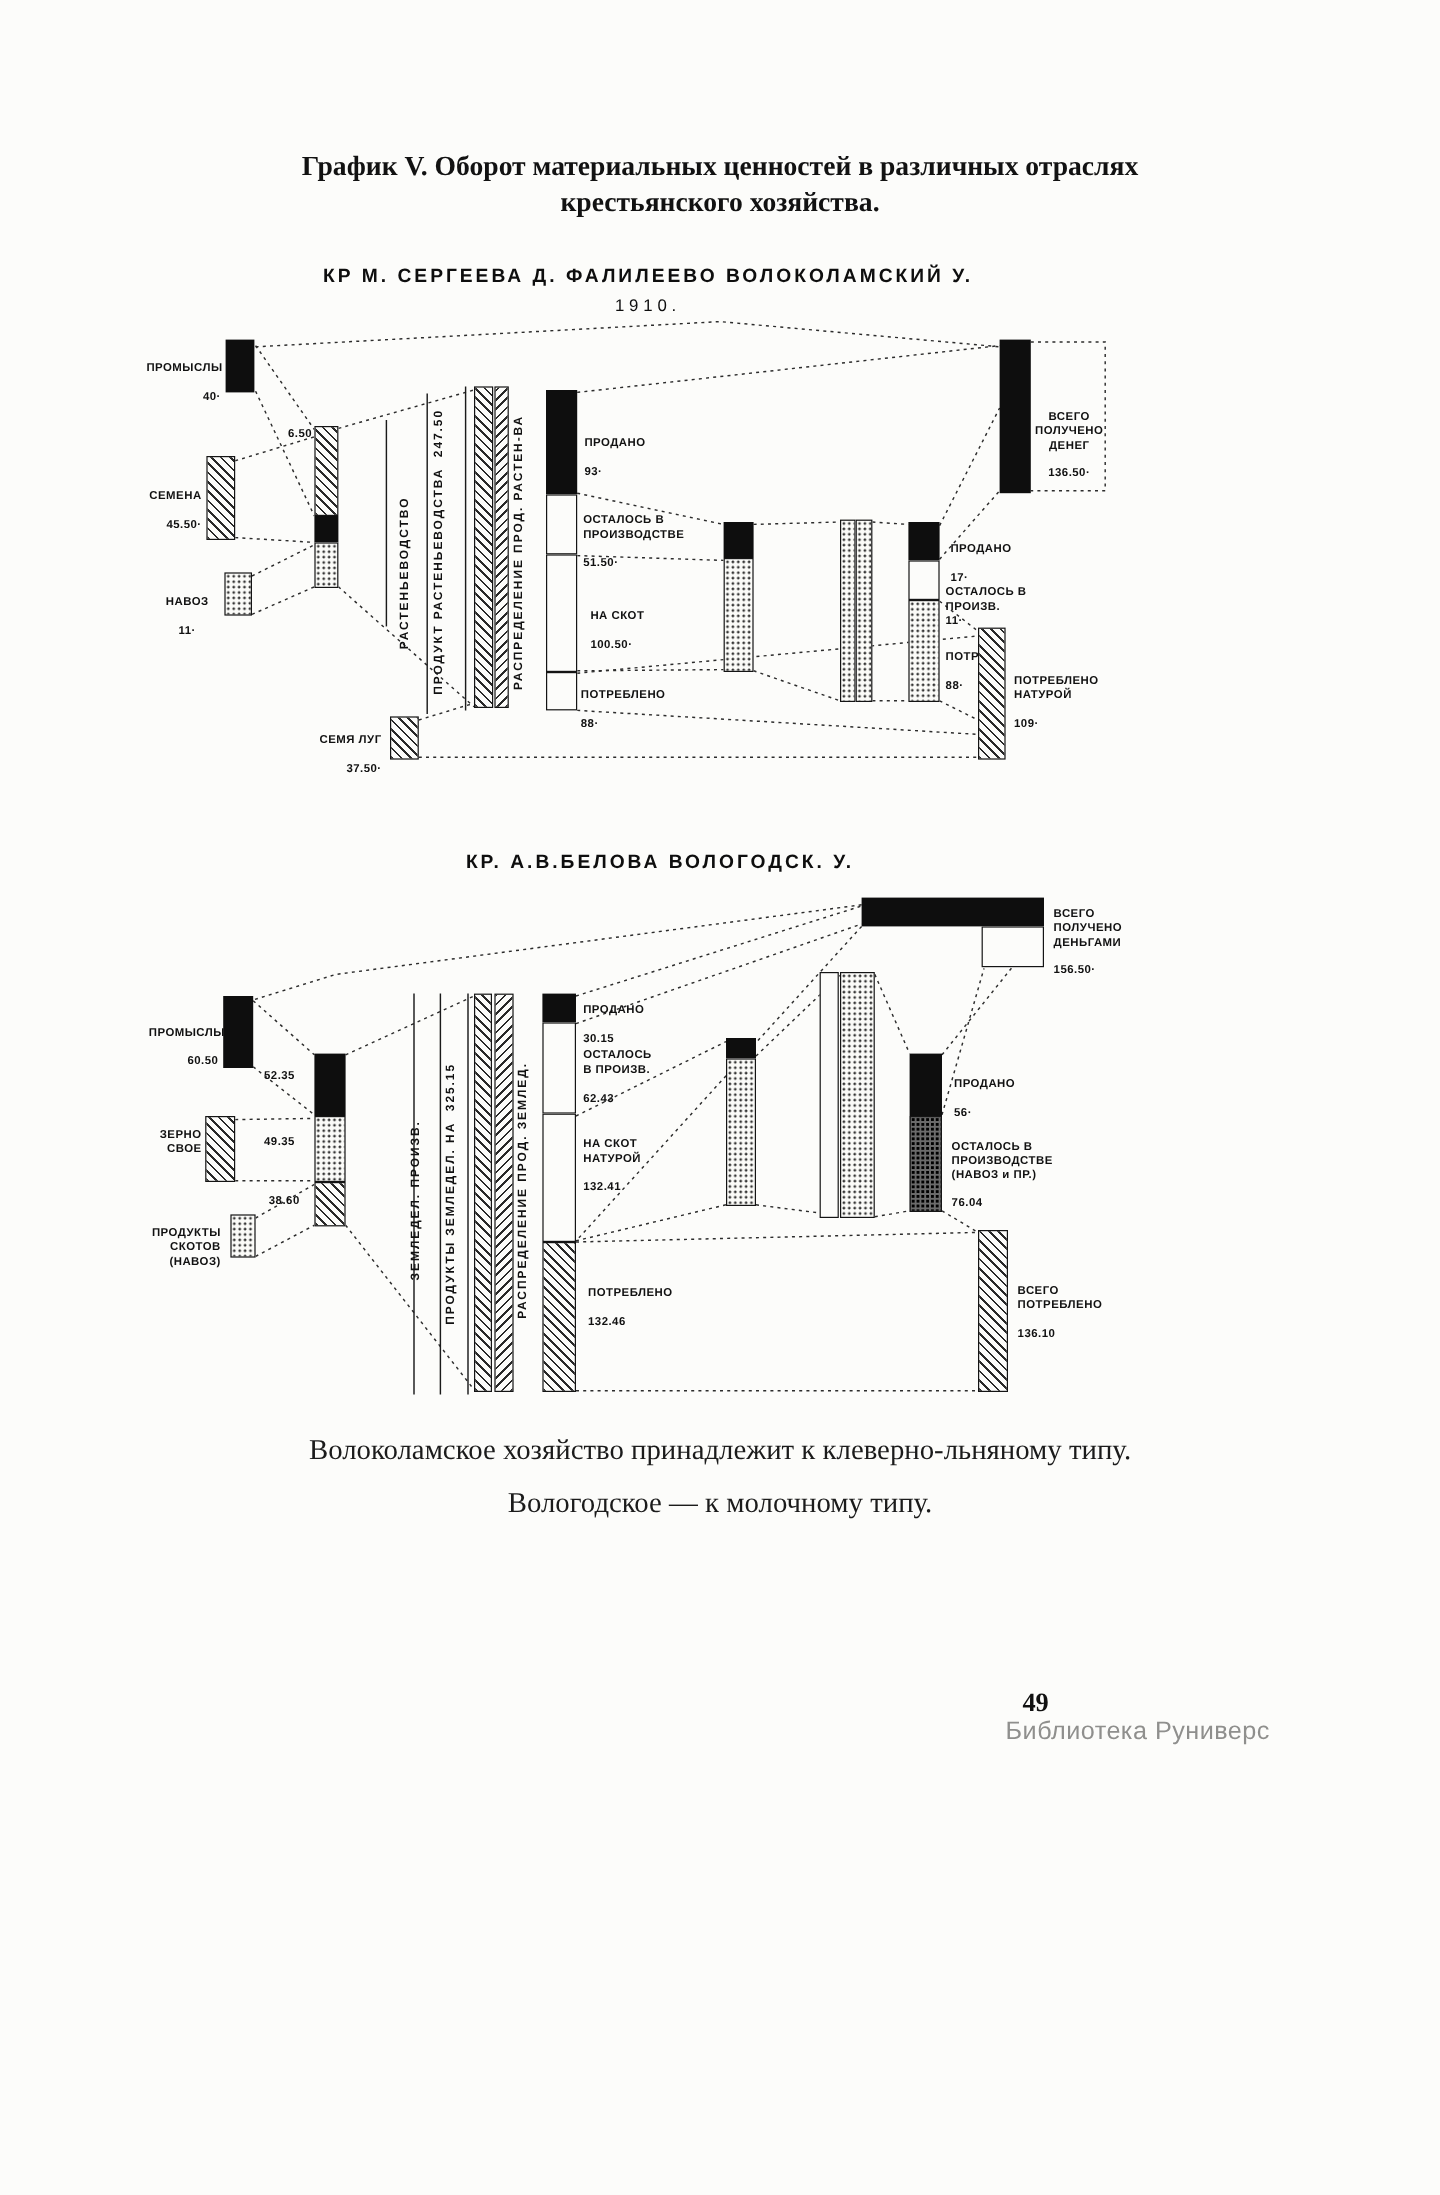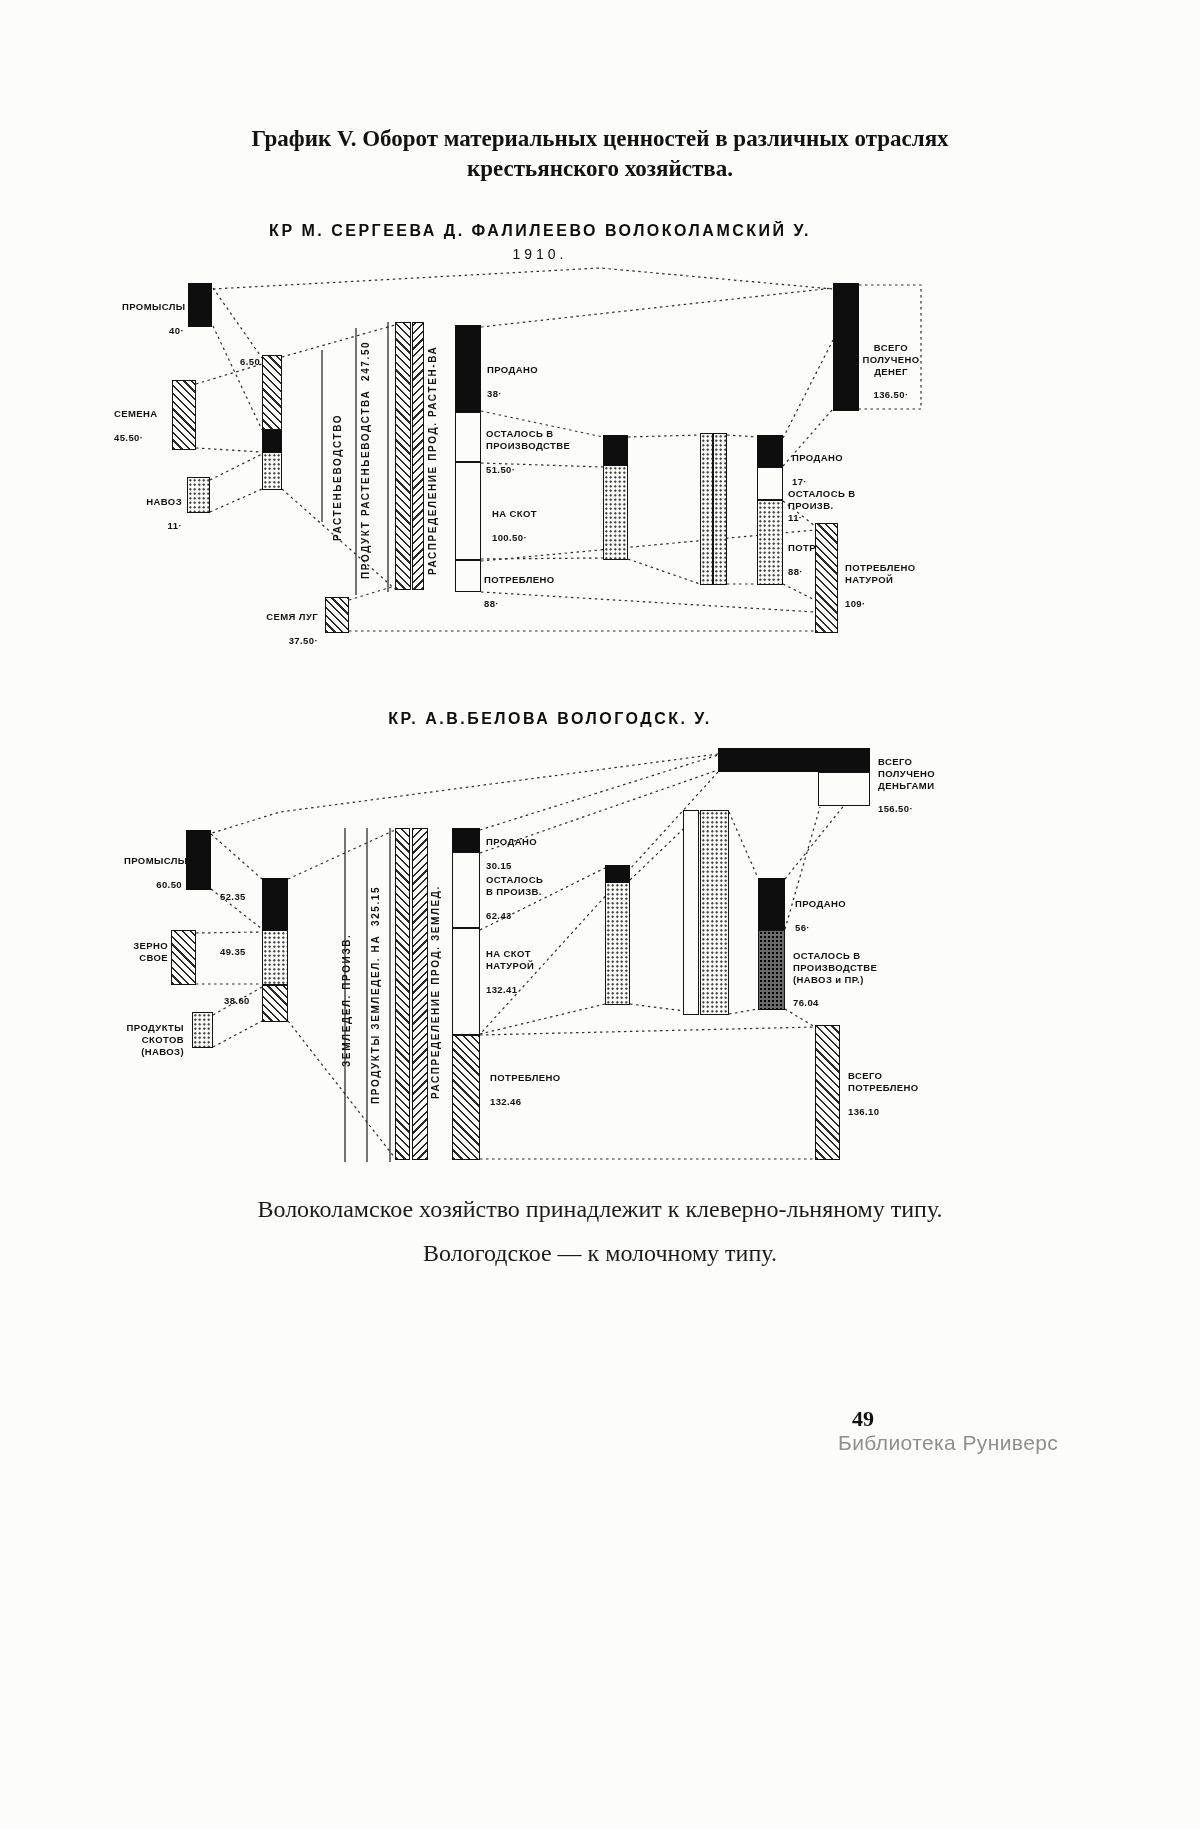--- a/index.html
+++ b/index.html
@@ -106,27 +106,27 @@
   <div class="chart-title" style="left:200px;top:222px;width:680px">КР  М. СЕРГЕЕВА    Д. ФАЛИЛЕЕВО    ВОЛОКОЛАМСКИЙ  У.</div>
   <div class="chart-sub" style="left:200px;top:246px;width:680px">1910.</div>
 
   <div class="b black" style="left:188px;top:283px;width:24px;height:44px"></div>
   <div class="lbl" style="left:122px;top:289px;width:62px;text-align:right">
     <span>ПРОМЫСЛЫ</span><br>
     <span>40·</span>
   </div>
 
   <div class="b hatch" style="left:172px;top:380px;width:24px;height:70px"></div>
-  <div class="lbl" style="left:114px;top:396px;width:54px;text-align:left">
+  <div class="lbl" style="left:114px;top:396px;width:54px;text-align:right">
     <span>СЕМЕНА</span><br>
     <span>45.50·</span>
   </div>
 
   <div class="b dots" style="left:187px;top:477px;width:23px;height:36px"></div>
-  <div class="lbl" style="left:130px;top:484px;width:52px;text-align:right">
+  <div class="lbl" style="left:130px;top:484px;width:52px;text-align:center">
     <span>НАВОЗ</span><br>
     <span>11·</span>
   </div>
 
   <div class="b hatch" style="left:262px;top:355px;width:20px;height:75px"></div>
   <div class="b black" style="left:262px;top:430px;width:20px;height:22px"></div>
   <div class="b dots" style="left:262px;top:452px;width:20px;height:38px"></div>
   <div class="lbl" style="left:240px;top:356px;width:22px">6.50</div>
 
   <div class="vlbl" style="left:332px;top:365px;height:225px">РАСТЕНЬЕВОДСТВО</div>
@@ -138,21 +138,21 @@
   <div class="b hatch2" style="left:412px;top:322px;width:12px;height:268px"></div>
   <div class="vlbl" style="left:427px;top:330px;height:260px">РАСПРЕДЕЛЕНИЕ ПРОД. РАСТЕН-ВА</div>
 
   <div class="b black" style="left:455px;top:325px;width:26px;height:87px"></div>
   <div class="b whitebox" style="left:455px;top:412px;width:26px;height:50px"></div>
   <div class="b whitebox" style="left:455px;top:462px;width:26px;height:98px"></div>
   <div class="b whitebox" style="left:455px;top:560px;width:26px;height:32px"></div>
 
   <div class="lbl" style="left:487px;top:352px">
     <span>ПРОДАНО</span><br>
-    <span>38·</span>
+    <span>93·</span>
   </div>
   <div class="lbl" style="left:486px;top:416px">
     <span>ОСТАЛОСЬ В
 ПРОИЗВОДСТВЕ</span><br>
     <span>51.50·</span>
   </div>
   <div class="lbl" style="left:492px;top:496px">
     <span>НА СКОТ</span><br>
     <span>100.50·</span>
   </div>

